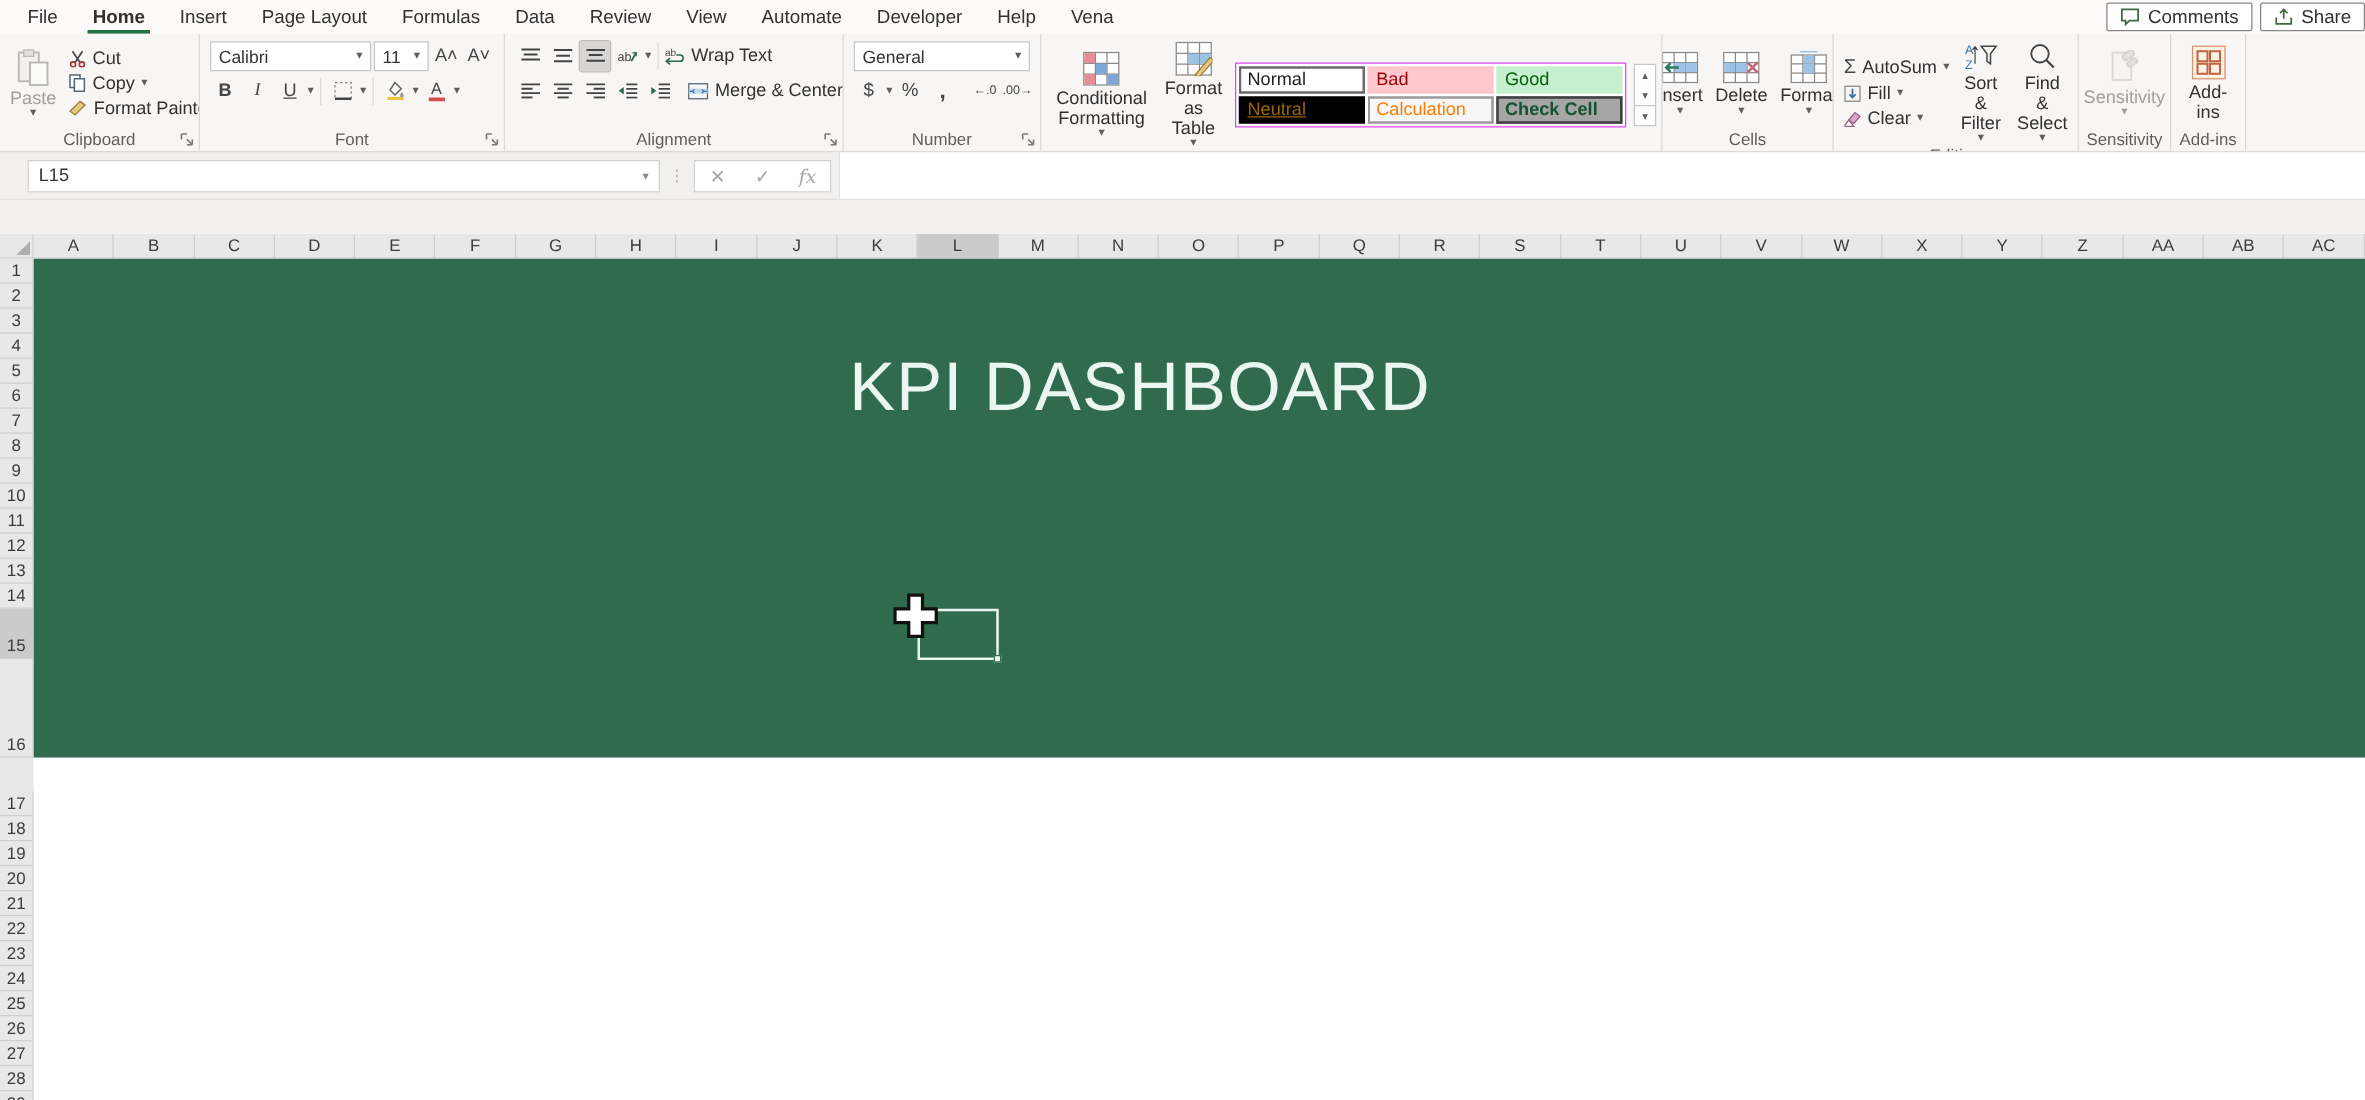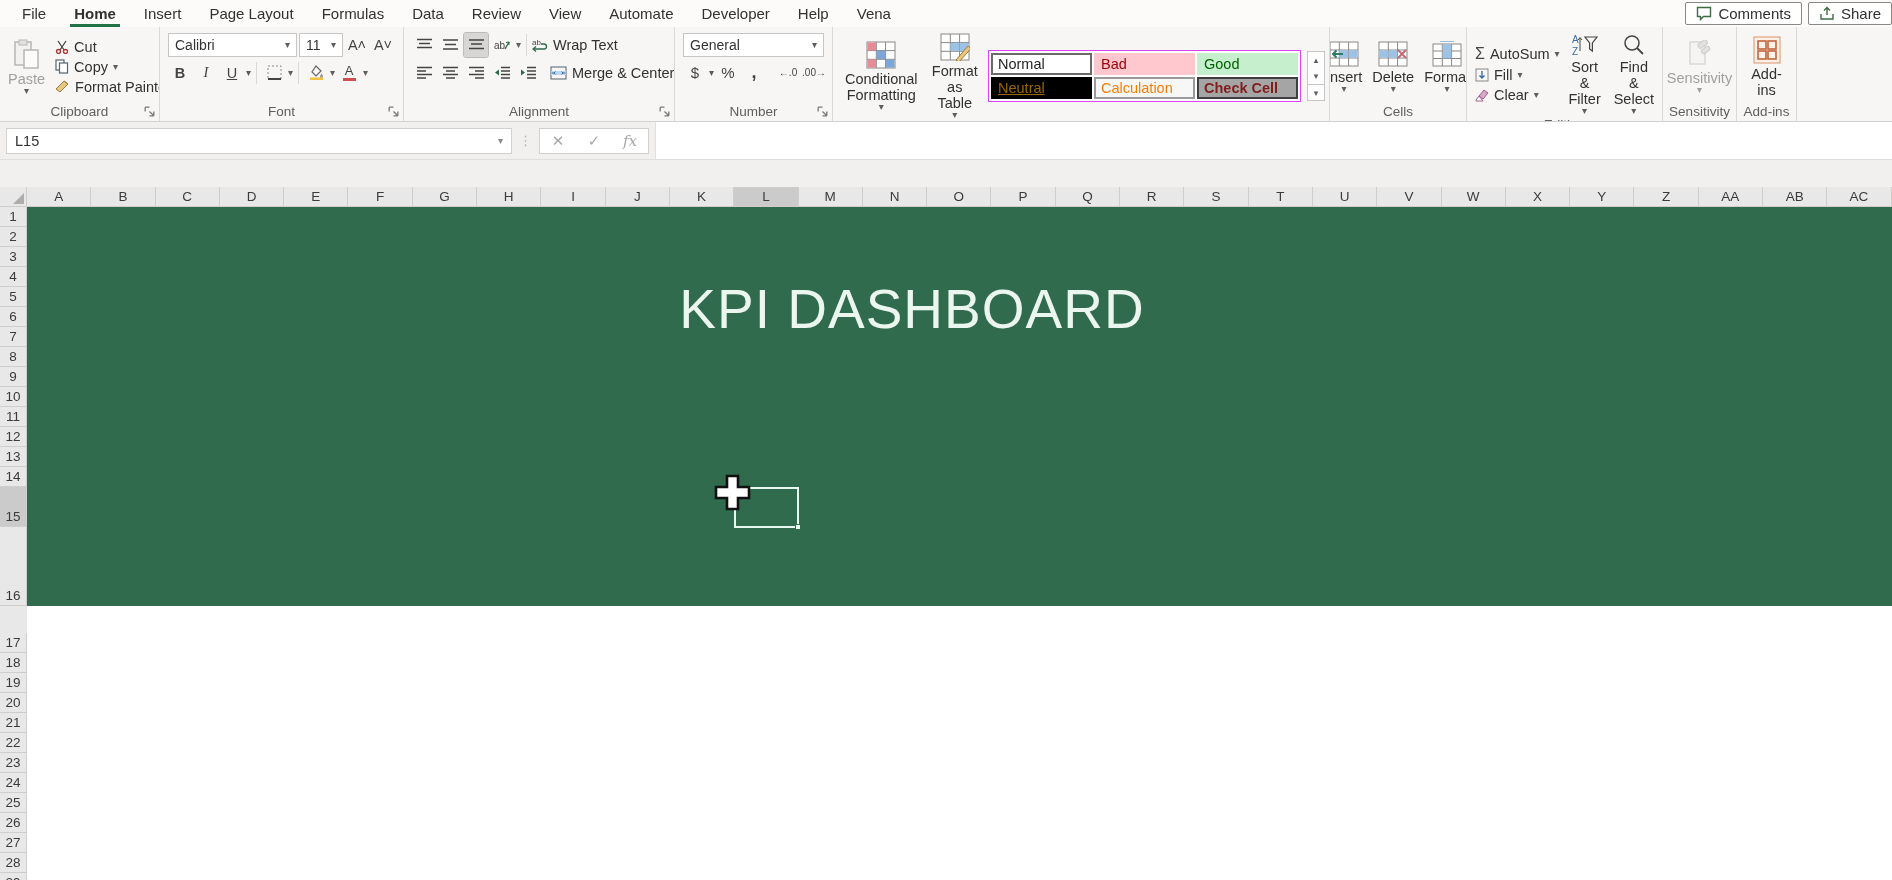--- a/index.html
+++ b/index.html
@@ -44,21 +44,21 @@
   
   .gallery { display:grid; grid-template-columns:repeat(3,101px); grid-auto-rows:22px; gap:2px;
     background:#fff; border:1px solid #d946ef; padding:2px; }
   .chip { display:flex; align-items:center; padding:0 7px; font-size:14.5px; white-space:nowrap; overflow:hidden; }
   .gallery-arrows { display:flex; flex-direction:column; margin-left:2px; border:1px solid #c8c6c4; background:#fdfdfd; }
   .gallery-arrows span { width:16px; height:16px; display:flex; align-items:center; justify-content:center;
     font-size:9px; color:#605e5c; }
 
   
   .fxbar { position:absolute; top:122px; left:0; right:0; height:38px; background:#f1f0ef;
-    display:flex; align-items:center; border-bottom:1px solid #e1dfdd; }
+    display:flex; align-items:center; border-bottom:1px solid #e1dfdd;padding-left:16px; }
   .namebox { margin-left:6px; width:506px; height:26px; background:#fff; border:1px solid #d2d0ce;
     display:flex; align-items:center; padding:0 8px; font-size:14.5px; color:#333; }
   .namebox .arrow { margin-left:auto; color:#8a8886; font-size:10px; }
   .dots { color:#b3b1af; font-size:13px; margin:0 7px; letter-spacing:0; }
   .fxbtns { display:flex; align-items:center; background:#fff; border:1px solid #d2d0ce; height:26px; }
   .fxbtns span { width:36px; height:24px; display:flex; align-items:center; justify-content:center;
     color:#a8a6a4; font-size:15px; }
   .fxbtns .fx { font-family:"DejaVu Serif", serif; font-style:italic; font-size:15px; }
   .formula-input { flex:1 1 auto; align-self:stretch; background:#fff; border-left:1px solid #e1dfdd; margin-left:6px; }
 
@@ -381,21 +381,21 @@
             </svg>
           <span class="cap">Format as Table</span>
           <span class="chev">▾</span>
         </div>
         <div class="gallery" id="style-gallery">
             <div class="chip" style="background: rgb(255, 255, 255); color: rgb(31, 31, 31); box-shadow: rgb(106, 106, 106) 0px 0px 0px 2px inset, rgb(255, 255, 255) 0px 0px 0px 3px inset;">Normal</div>
             <div class="chip" style="background: rgb(255, 199, 206); color: rgb(156, 0, 6);">Bad</div>
             <div class="chip" style="background: rgb(198, 239, 206); color: rgb(0, 97, 0);">Good</div>
             <div class="chip" style="background: #000000; color: rgb(156, 101, 0); text-decoration: underline;">Neutral</div>
             <div class="chip" style="background: rgb(247, 247, 247); color: rgb(250, 125, 0); box-shadow: rgb(154, 154, 154) 0px 0px 0px 2px inset;">Calculation</div>
-            <div class="chip" style="background: rgb(165, 165, 165); color: #7f1d1d; font-weight: bold; box-shadow: rgb(63, 63, 63) 0px 0px 0px 2px inset;">Check Cell</div>
+            <div class="chip" style="background: rgb(165, 165, 165); color: #14532d; font-weight: bold; box-shadow: rgb(63, 63, 63) 0px 0px 0px 2px inset;">Check Cell</div>
           </div>
         <div class="gallery-arrows">
           <span>▴</span>
           <span>▾</span>
           <span style="border-top:1px solid #c8c6c4">▾</span>
         </div>
       </div>
 
     </div>
 

